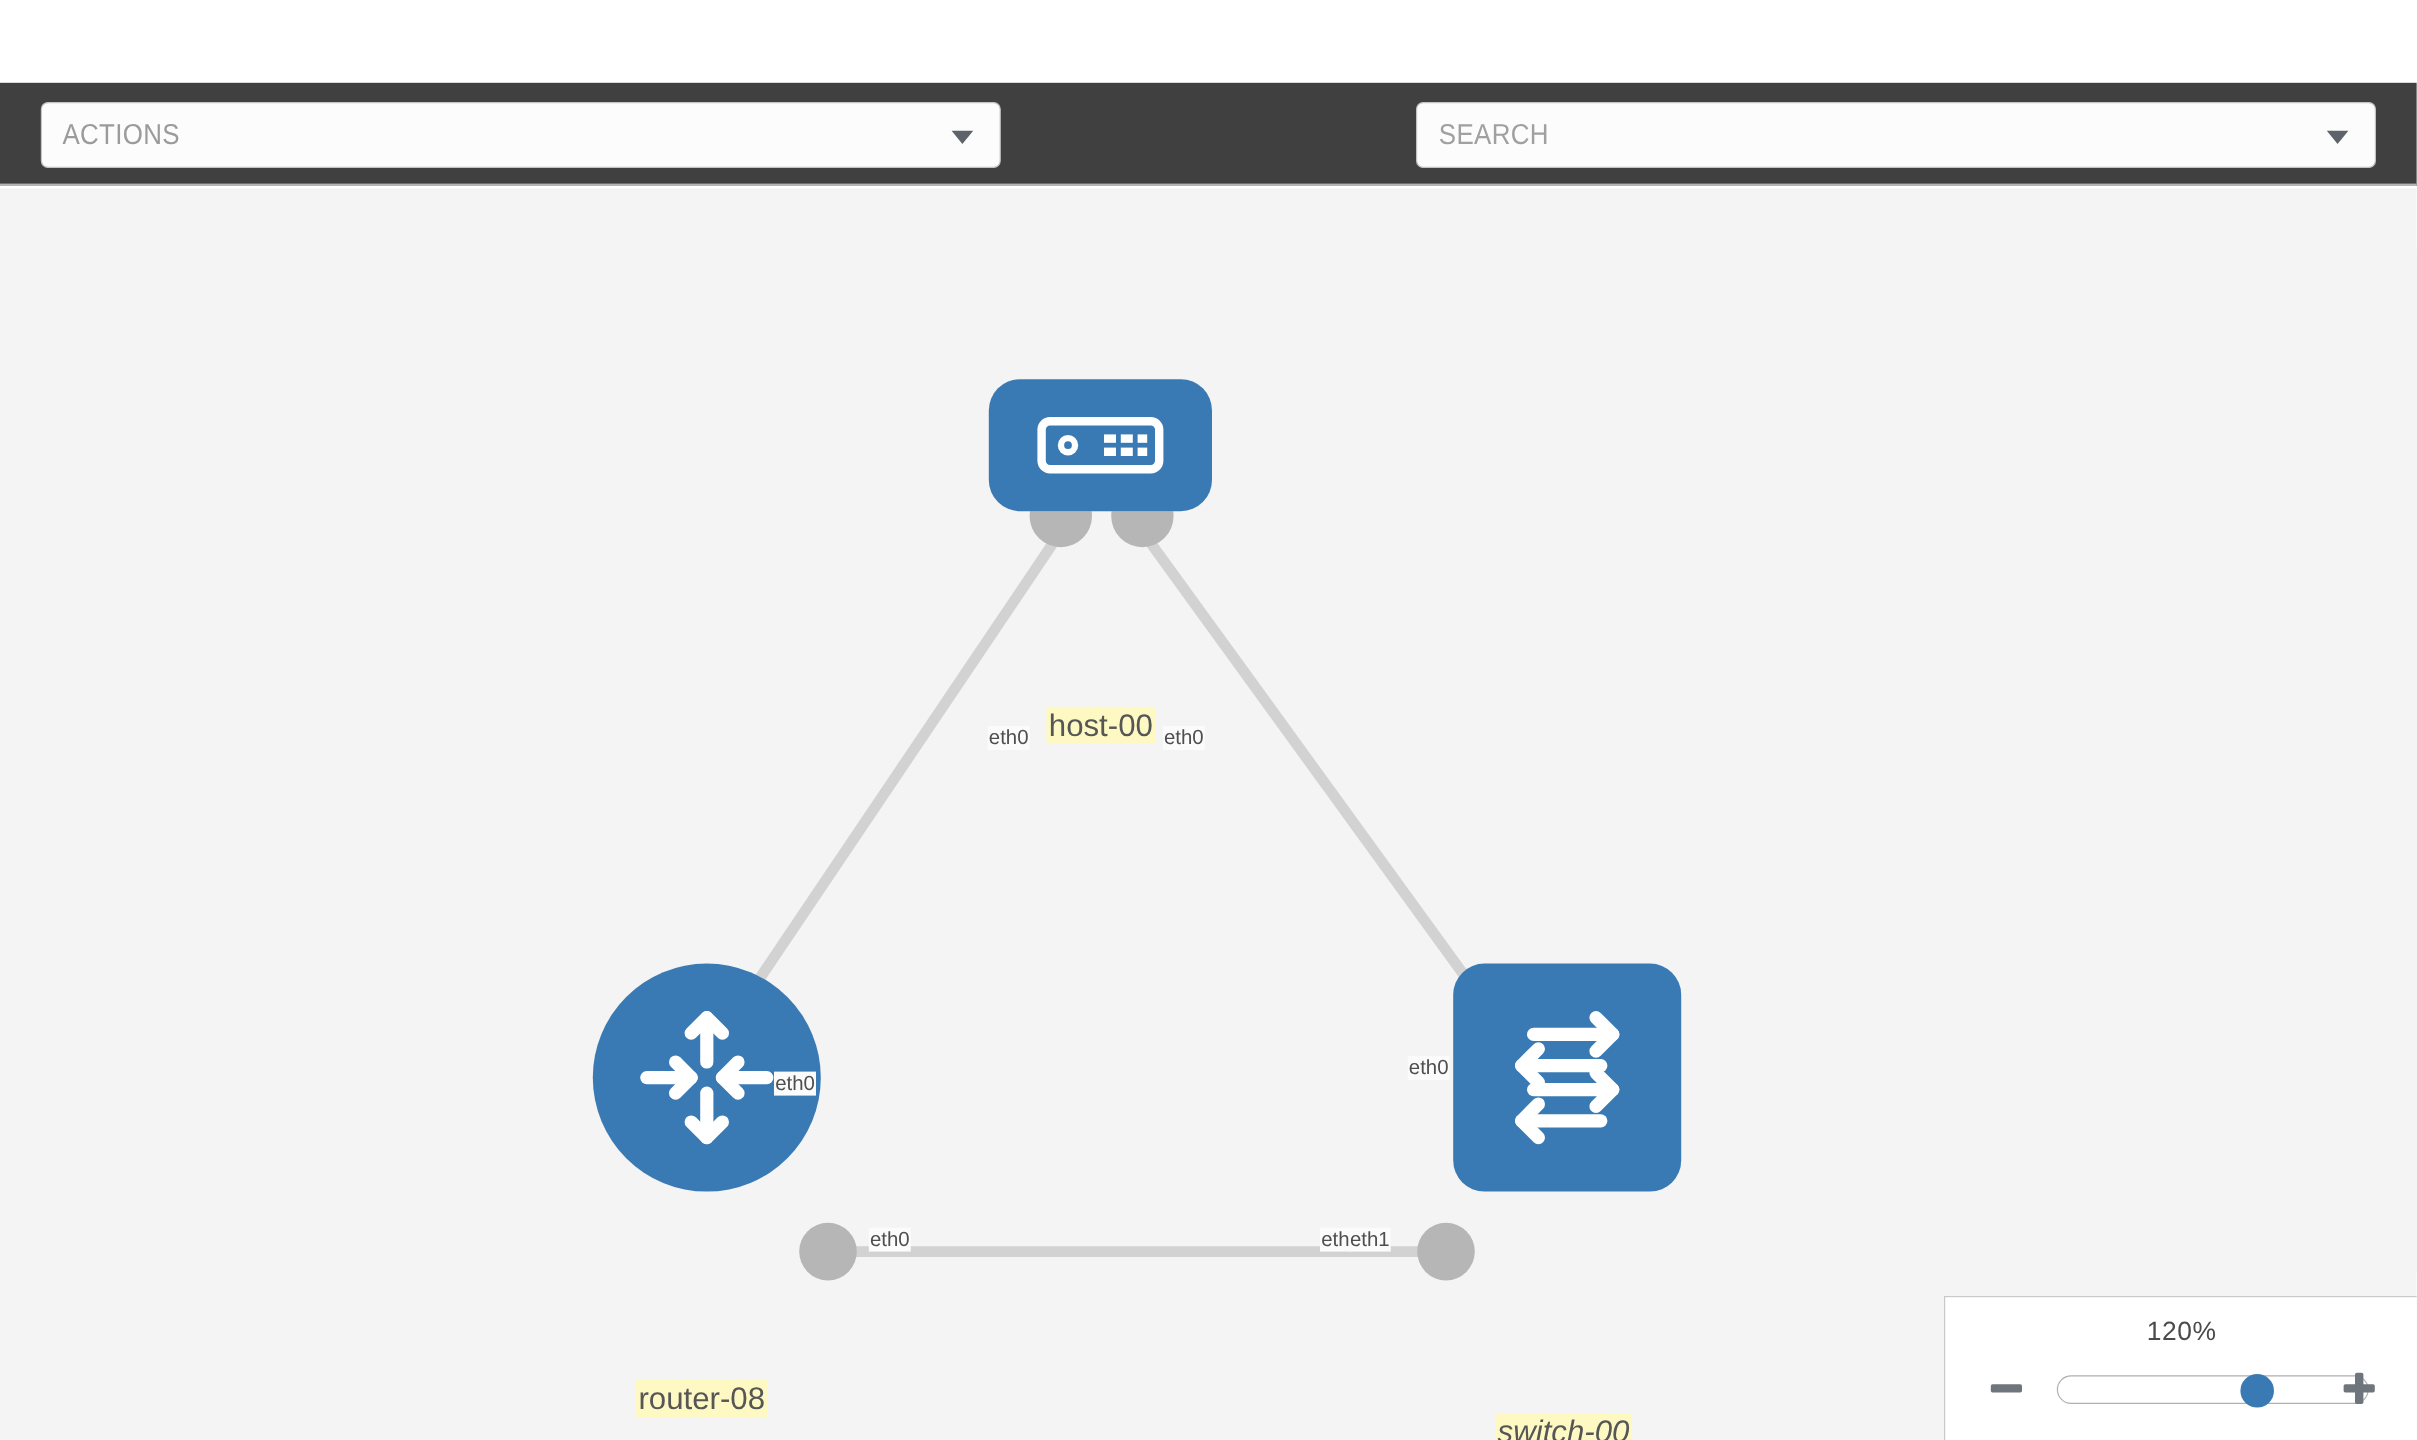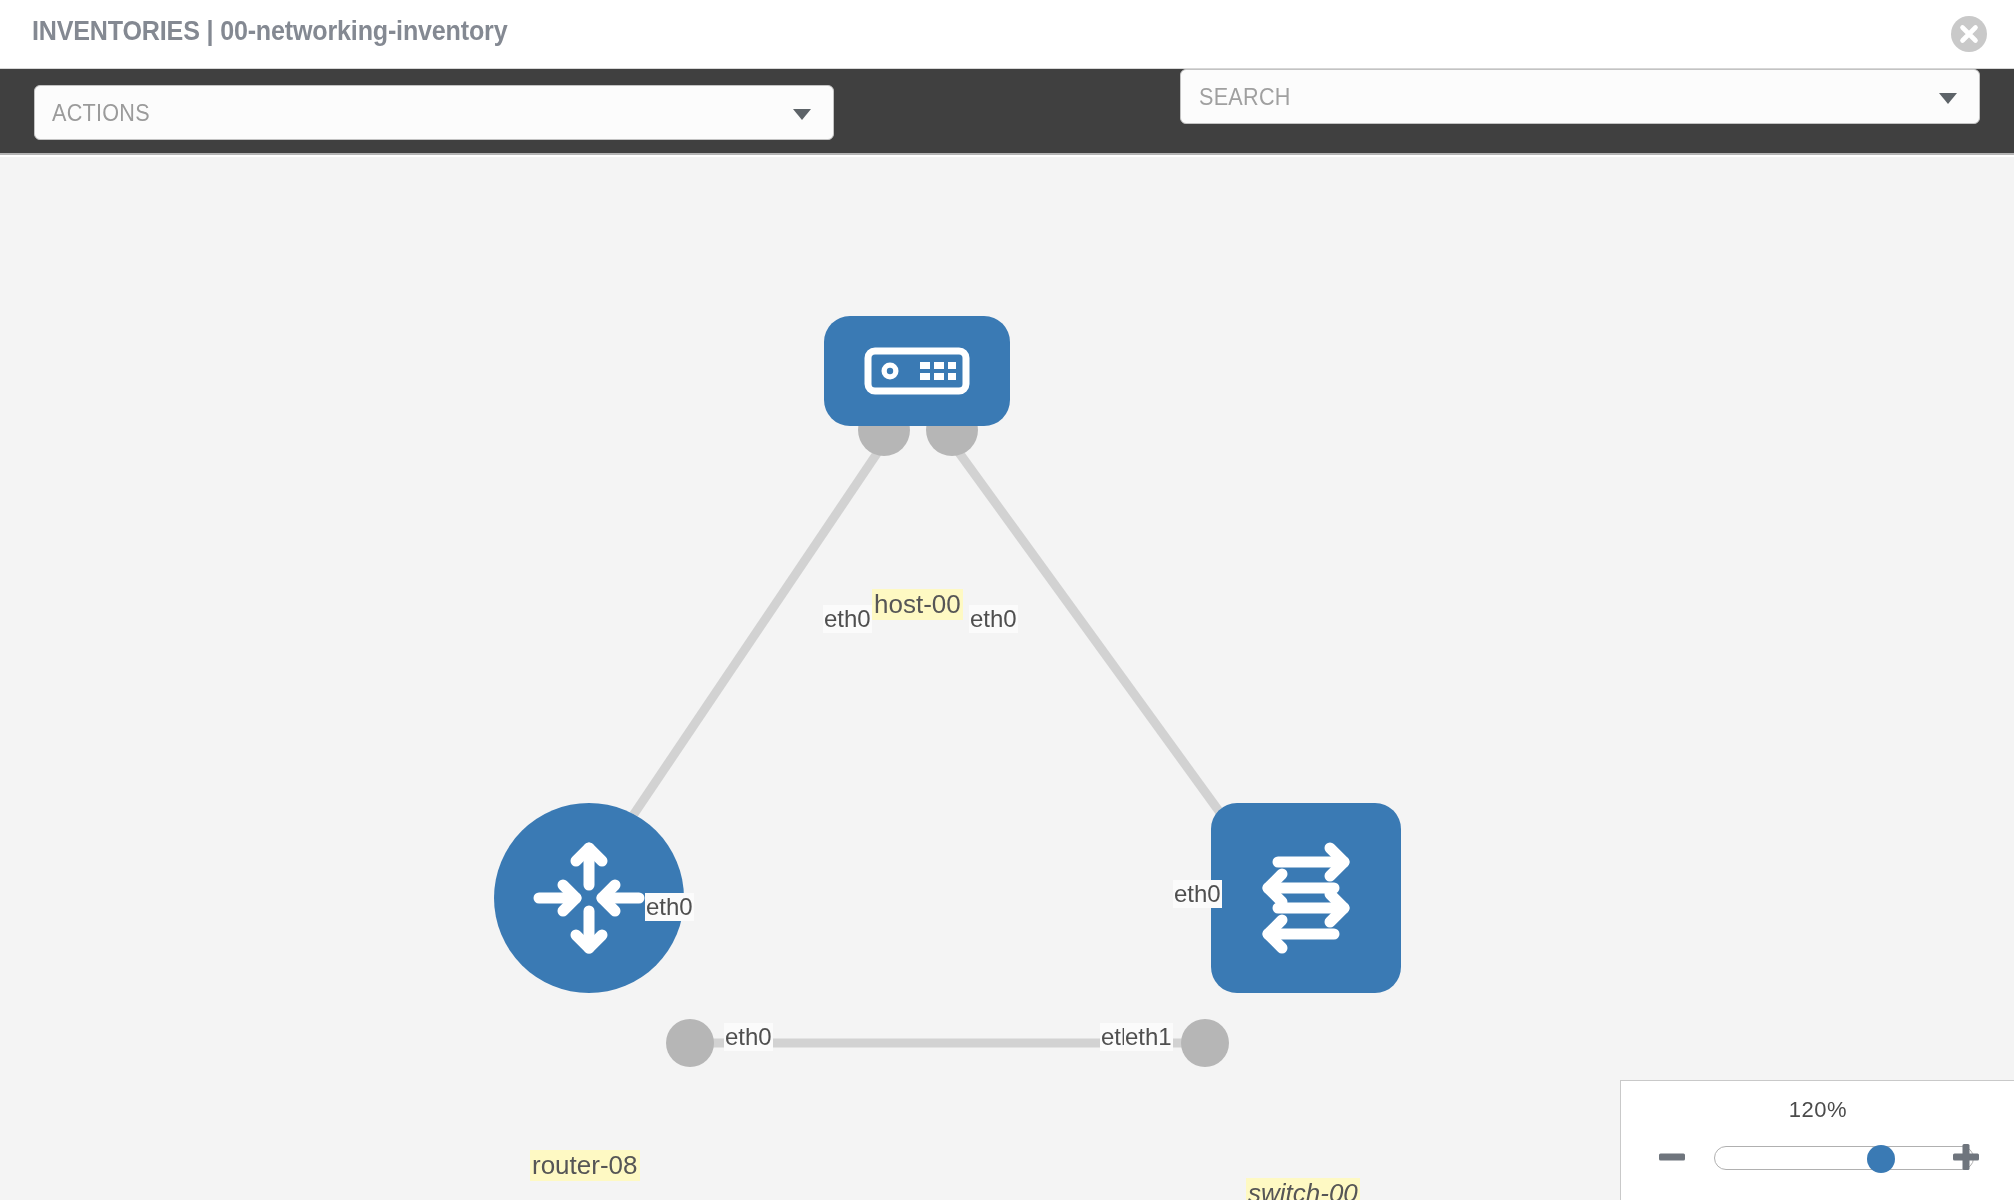--- a/index.html
+++ b/index.html
@@ -98,21 +98,21 @@
     height: 40px;
     cursor: pointer;
   }
   .tool-icon svg { display: block; }
   .tool-wrench { left: 1041px; }
   .tool-key    { left: 1109px; }
 
   .search-box {
     position: absolute;
     left: 1180px;
-    top: 0;
+    top: 16px;
     width: 800px;
     height: 55px;
     background: #fcfcfc;
     border: 1px solid #c3c3c3;
     border-radius: 6px;
   }
   .search-label {
     position: absolute;
     left: 18px;
     top: 13px;
@@ -182,21 +182,21 @@
     padding: 0 2px;
     cursor: pointer;
     text-align: center;
   }
   .label-host   { left: 872px; top: 432px; }
   .label-router { left: 530px; top: 993px; }
   .label-switch { left: 1246px; top: 1021px; font-style: italic; }
 
   .port-label {
     position: absolute;
-    font-size: 24px;
+    font-size: 17px;
     color: #4f4f4f;
     background: #fbfbfb;
     white-space: nowrap;
     padding: 0 1px;
   }
   .port-host-left   { left: 823px;  top: 448px; }
   .port-host-right  { left: 969px;  top: 448px; }
   .port-router-up   { left: 645px;  top: 736px; }
   .port-switch-up   { left: 1173px; top: 723px; }
   .port-router-lan  { left: 724px;  top: 866px; }
@@ -261,30 +261,20 @@
     border-radius: 50%;
     background: #3a7ab4;
     cursor: pointer;
   }
 </style>
 </head>
 <body>
 
 <div id="app">
 
-  <div class="header">
-    <div class="header-title">INVENTORIES | 00-networking-inventory</div>
-
-    <div class="close-btn">
-      <svg width="36" height="36" viewBox="0 0 36 36">
-        <circle cx="18" cy="18" r="18" fill="#c9c9c9"></circle>
-        <path d="M11.5 11.5 L24.5 24.5 M24.5 11.5 L11.5 24.5" stroke="#ffffff" stroke-width="4.6" stroke-linecap="round"></path>
-      </svg>
-    </div>
-  </div>
 
   <div class="toolbar">
 
     <div class="actions-select">
       <span class="actions-label">ACTIONS</span>
       <span class="caret"></span>
     </div>
 
     <div class="tool-icon tool-wrench">
       <svg width="40" height="40" viewBox="0 0 40 40">

